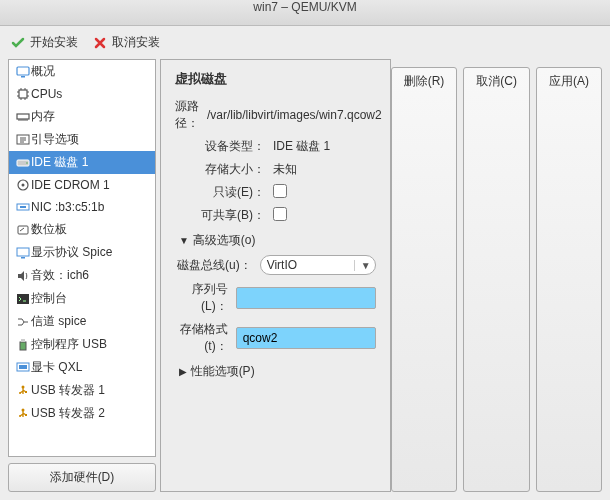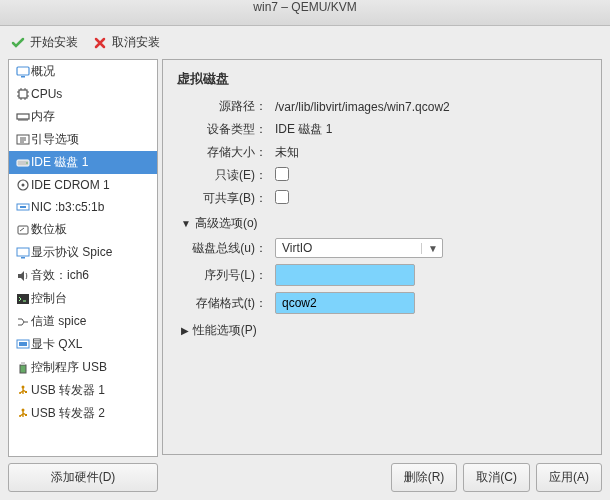--- a/index.html
+++ b/index.html
@@ -9,30 +9,30 @@
 .toolbar { padding: 8px 10px; display: flex; gap: 14px; align-items: center; }
 .tool-btn { display: flex; align-items: center; gap: 4px; cursor: pointer; text-align: right; }
 .icon { width: 16px; height: 16px; display: inline-flex; align-items: center; justify-content: center; }
 .content { flex: 1; display: flex; padding: 0 8px 8px 8px; gap: 4px; min-height: 0; }
 .sidebar { width: 150px; display: flex; flex-direction: column; }
 .list { flex: 1; border: 1px solid #aaa; background: #fff; overflow-y: auto; }
 .list-item { display: flex; align-items: center; padding: 3px 6px; cursor: pointer; }
 .list-item.sel { background: #4a90d9; color: #fff; }
 .list-item .icon svg { flex-shrink: 0; }
 .add-hw { margin-top: 6px; padding: 5px; border: 1px solid #aaa; background: linear-gradient(#f8f8f8,#e8e8e8); border-radius: 3px; cursor: pointer; text-align: center; }
-.main { flex: 1; display: flex; flex-direction: column; }
+.main { flex: 1; display: flex; flex-direction: row; }
 .panel { flex: 1; border: 1px solid #aaa; background: #ededed; padding: 10px 14px; overflow: auto; }
 .panel h3 { font-size: 13px; margin-bottom: 10px; font-weight: bold; }
 .row { display: flex; align-items: center; margin-bottom: 6px; }
 .row .lbl { width: 90px; text-align: right; margin-right: 8px; }
 .row .val { flex: 1; }
 .expander { display: flex; align-items: center; gap: 4px; margin: 8px 0 6px 4px; cursor: pointer; }
 .tri { font-size: 10px; }
 input[type=text] { border: 1px solid #aaa; padding: 3px 6px; background: #7dd3fc; border-radius: 2px; font-size: 12px; }
-.combo { display: flex; align-items: center; border: 1px solid #aaa; background: #fff; border-radius: 2px; padding: 2px 4px 2px 6px; width: 168px; cursor: pointer; }
+.combo { display: flex; align-items: center; border: 1px solid #aaa; background: #fff; border-radius: 10px; padding: 2px 4px 2px 6px; width: 116px; cursor: pointer; }
 .combo .lbltxt { flex: 1; }
 .combo .arrow { border-left: 1px solid #ccc; padding-left: 6px; font-size: 10px; color: #555; }
 input[type=checkbox] { width: 14px; height: 14px; }
 .footer { display: flex; justify-content: flex-end; gap: 6px; padding: 8px 0 0 0; }
 .btn { padding: 5px 12px; border: 1px solid #aaa; background: linear-gradient(#f8f8f8,#e8e8e8); border-radius: 3px; cursor: pointer; }
 </style>
 </head>
 <body>
 
 <div class="window">
@@ -165,34 +165,34 @@
             <span class="icon">
               <svg width="16" height="16" viewBox="0 0 16 16">
                 <path d="M3 5h4l2 3h4M3 11h4l2-3" stroke="#555" fill="none"></path>
               </svg>
             </span>
             <span>信道 spice</span>
           </div>
           <div class="list-item">
             <span class="icon">
               <svg width="16" height="16" viewBox="0 0 16 16">
+                <rect x="5" y="5" width="6" height="8" fill="#6a6" stroke="#555"></rect>
+                <rect x="6" y="2" width="4" height="3" fill="#ccc"></rect>
+              </svg>
+            </span>
+            <span>控制程序 USB</span>
+          </div>
+          <div class="list-item">
+            <span class="icon">
+              <svg width="16" height="16" viewBox="0 0 16 16">
                 <rect x="2" y="3" width="12" height="8" fill="none" stroke="#4a90d9"></rect>
                 <rect x="4" y="5" width="8" height="4" fill="#4a90d9"></rect>
               </svg>
             </span>
             <span>显卡  QXL</span>
-          </div>
-          <div class="list-item">
-            <span class="icon">
-              <svg width="16" height="16" viewBox="0 0 16 16">
-                <rect x="5" y="5" width="6" height="8" fill="#6a6" stroke="#555"></rect>
-                <rect x="6" y="2" width="4" height="3" fill="#ccc"></rect>
-              </svg>
-            </span>
-            <span>控制程序 USB</span>
           </div>
           <div class="list-item">
             <span class="icon">
               <svg width="16" height="16" viewBox="0 0 16 16">
                 <circle cx="8" cy="4" r="1.5" fill="#c80"></circle>
                 <path d="M8 5v6M8 8l-3 2M8 7l3 2" stroke="#c80" stroke-width="1.3" fill="none"></path>
                 <circle cx="5" cy="10" r="1" fill="#c80"></circle>
                 <rect x="10" y="8" width="2" height="2" fill="#c80"></rect>
               </svg>
             </span>

